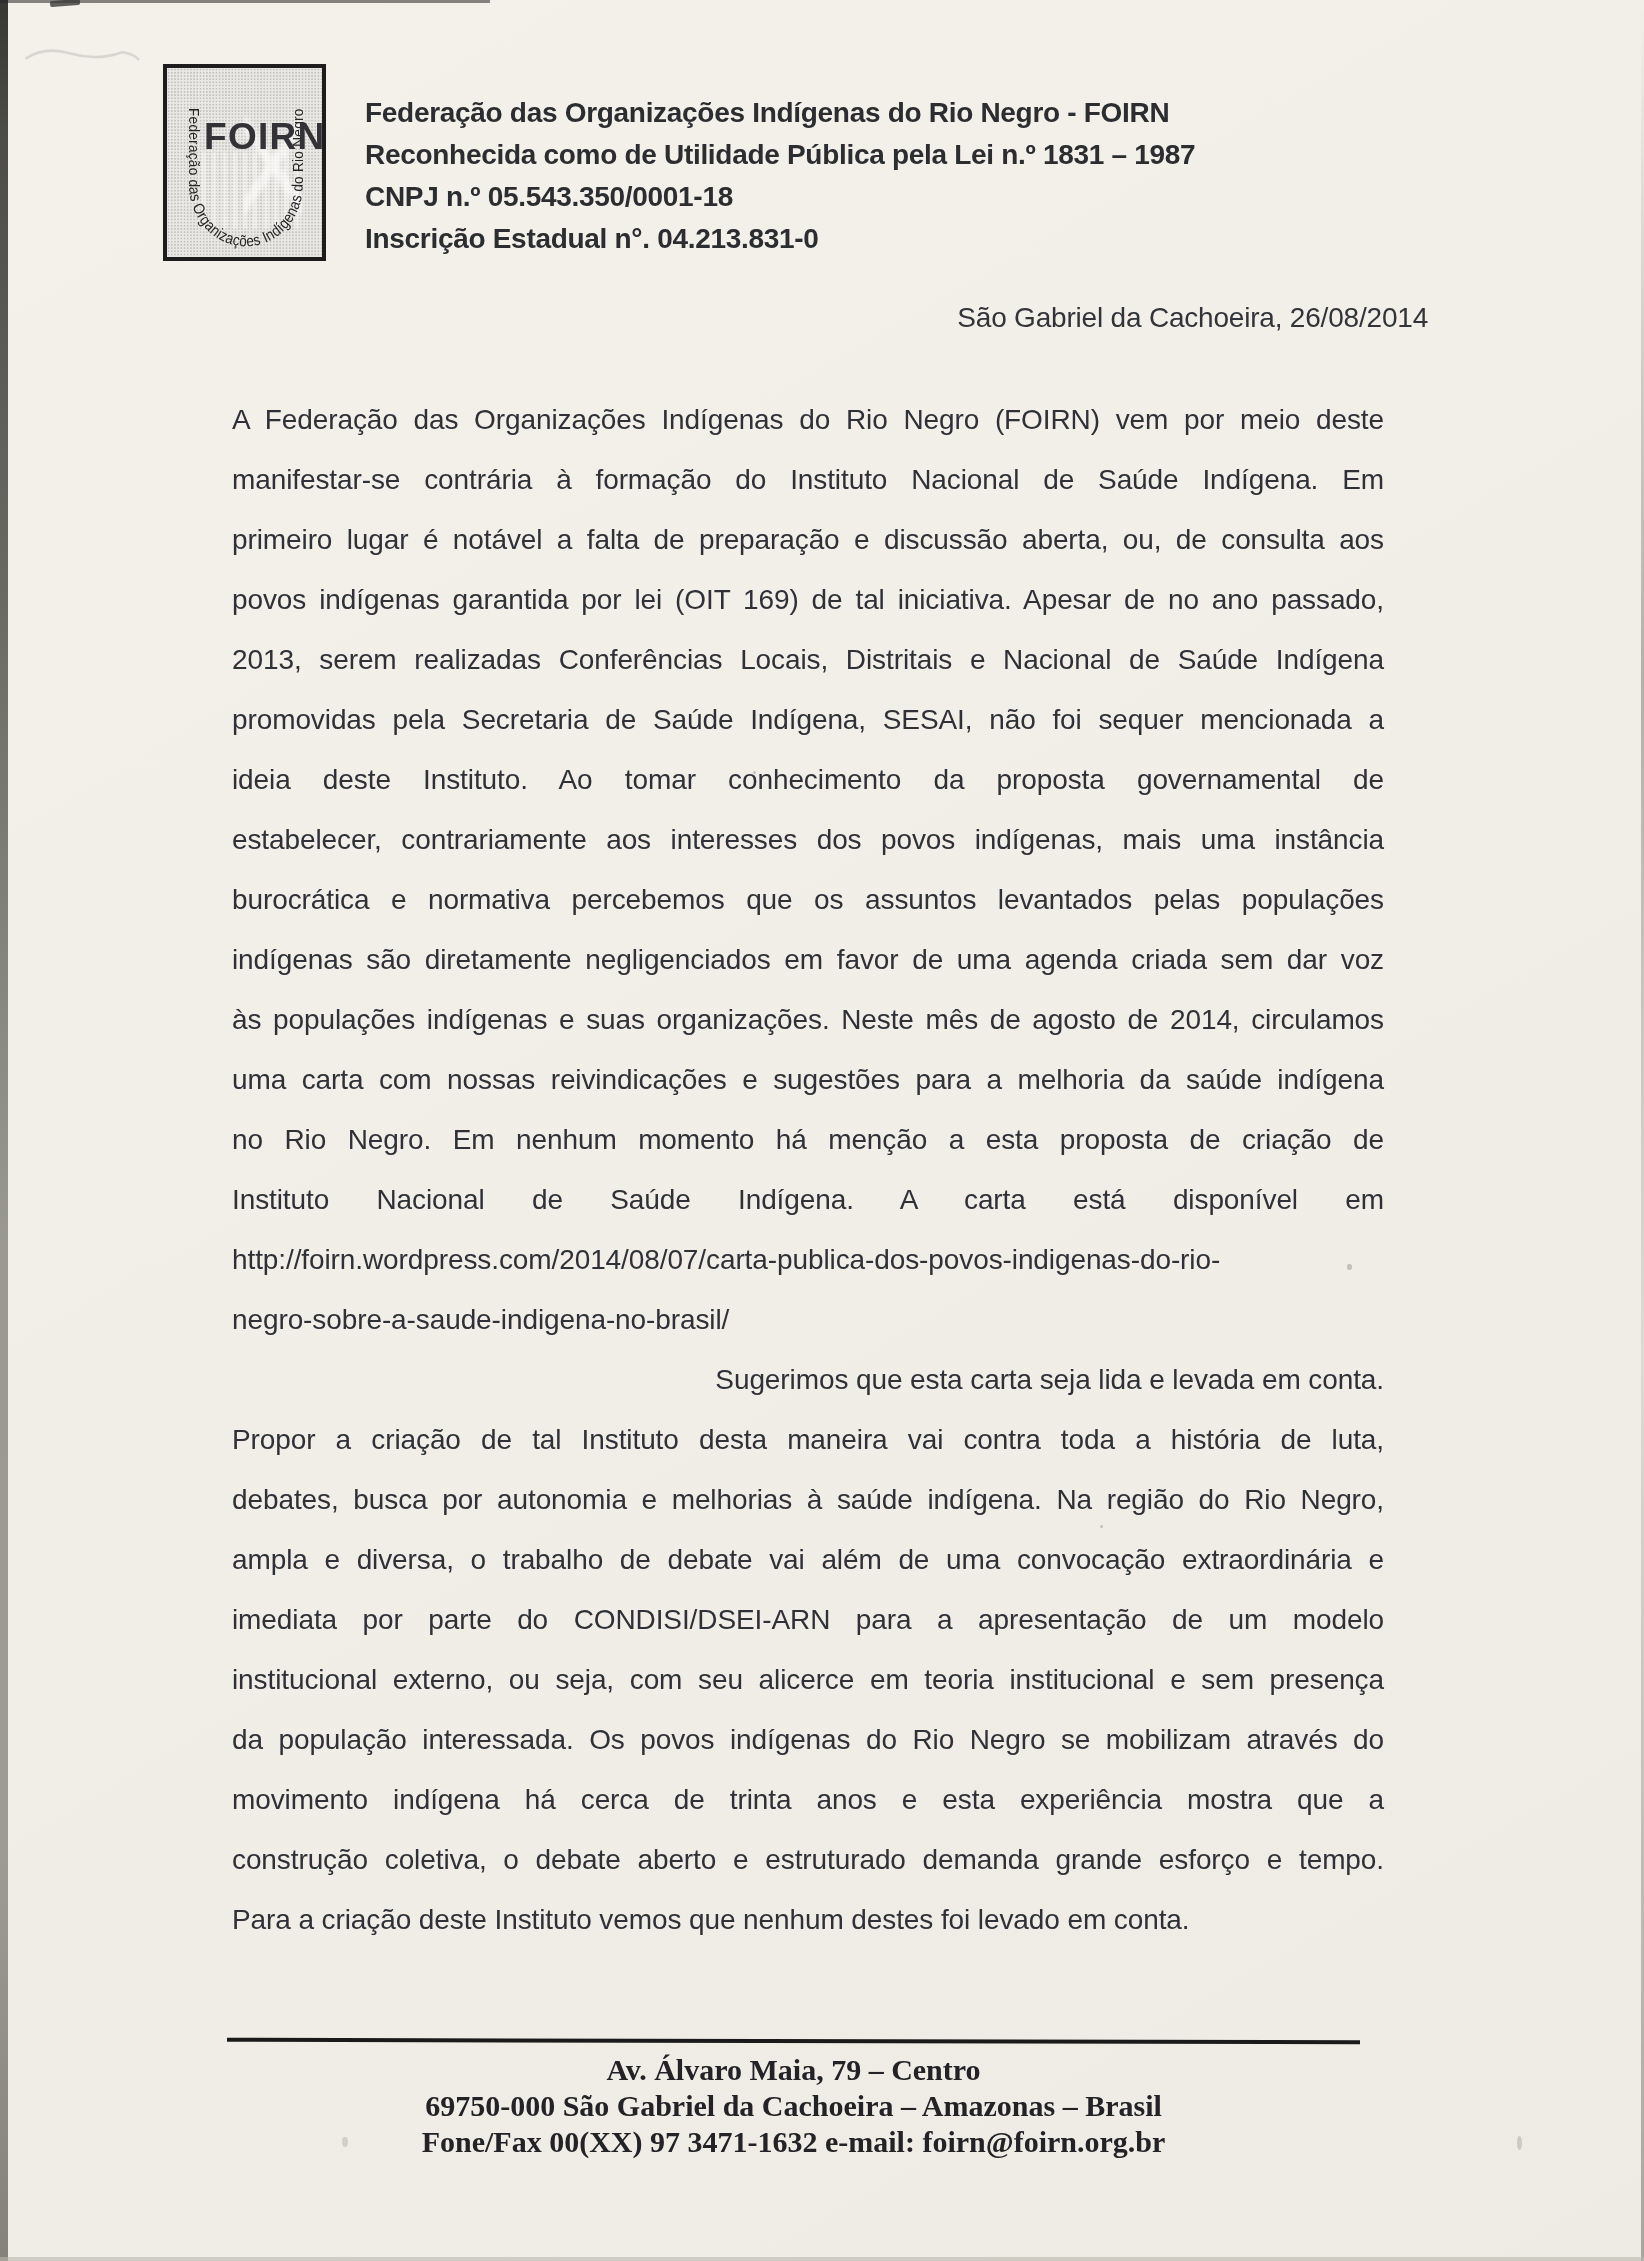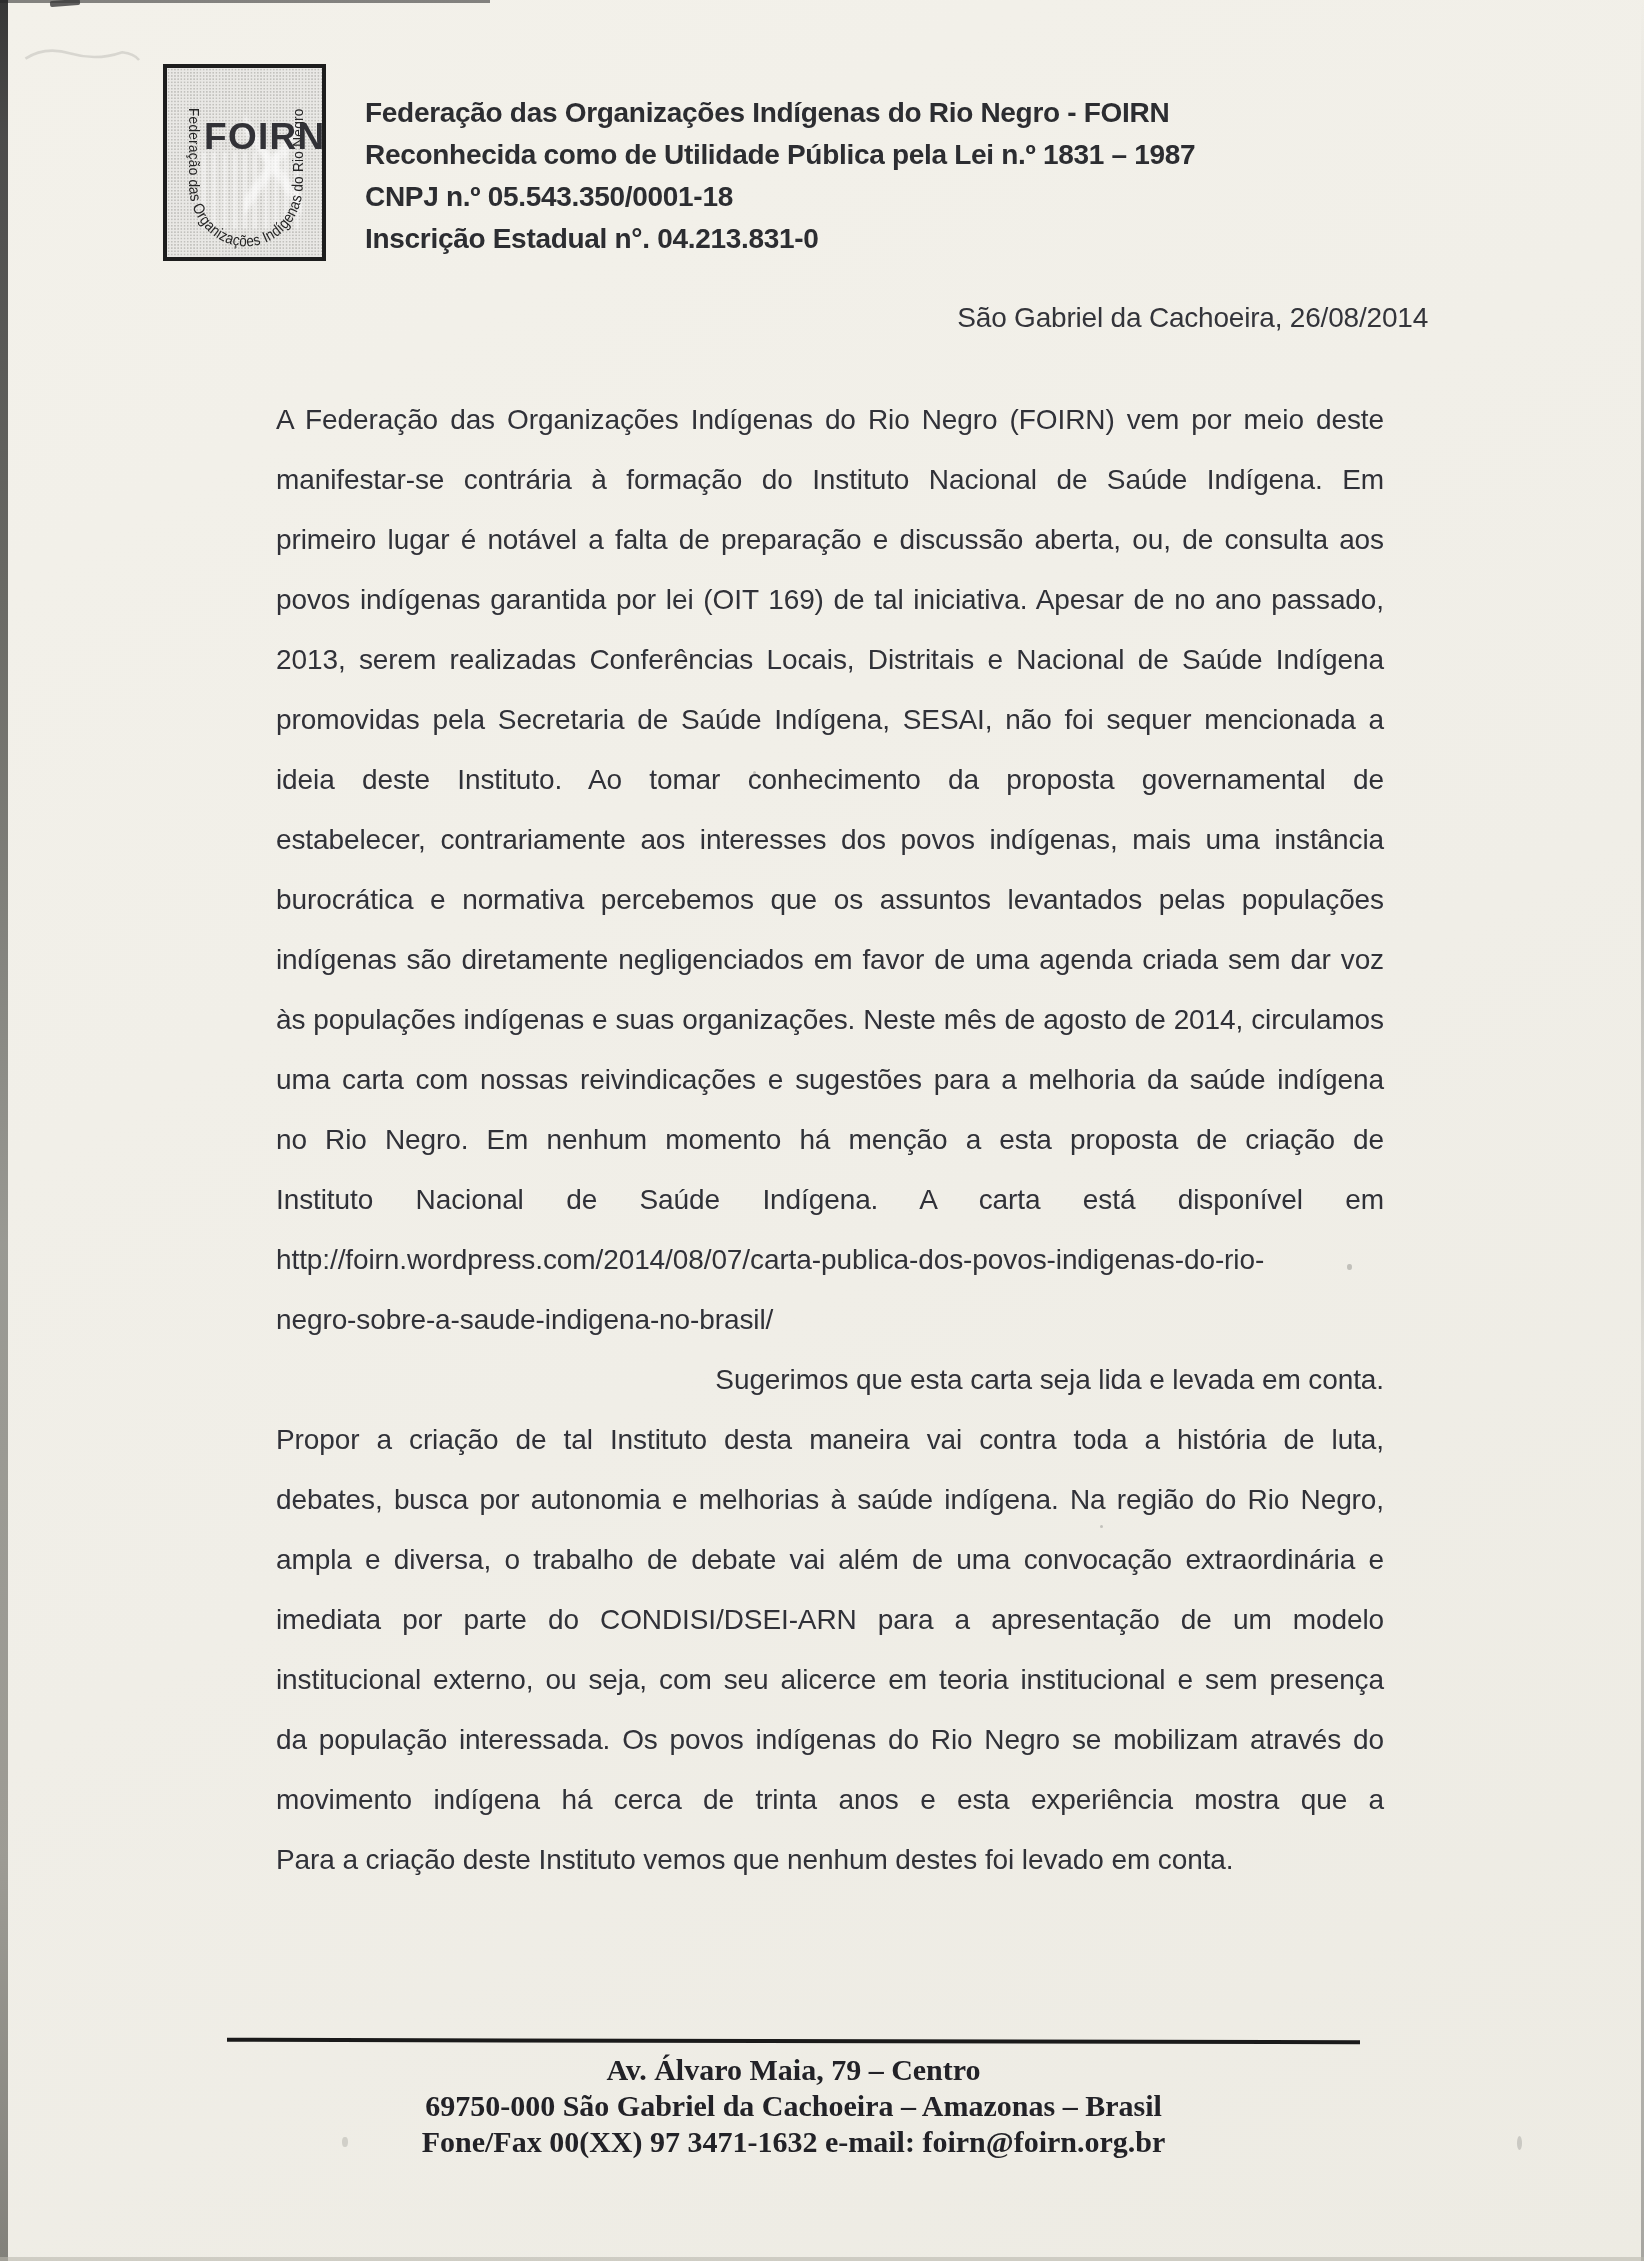--- a/index.html
+++ b/index.html
@@ -50,21 +50,21 @@
   .header-block{position:absolute;left:365px;top:92px;width:967px;color:#2c2d31;}
   .header-line{font-weight:bold;font-size:28px;line-height:42px;letter-spacing:-0.3px;white-space:nowrap;}
   .date-line{
     position:absolute;right:216px;top:302px;
     font-size:28px;color:#33343a;letter-spacing:-0.2px;white-space:nowrap;
   }
   
   .body-block{position:absolute;left:232px;top:390px;width:1152px;color:#303138;}
   .bline{
     font-size:28px;line-height:60px;letter-spacing:-0.1px;
-    height:60px;overflow:visible;white-space:normal;margin-left:44px;
+    height:60px;overflow:visible;white-space:normal;
   }
   .bline.just{text-align:justify;text-align-last:justify;}
   .bline.indent{padding-left:62px;text-align:right;}
   
   .footer-rule{position:absolute;left:227px;top:2039px;width:1133px;height:3.9px;background:#1a1a1a;transform:rotate(0.12deg);}
   .footer-block{
     position:absolute;left:227px;top:2052px;width:1133px;text-align:center;
     font-family:Liberation Serif, serif;font-weight:bold;color:#222227;
   }
   .footer-line{font-size:30px;line-height:36px;white-space:nowrap;}
@@ -131,20 +131,21 @@
       <div class="bline">http://foirn.wordpress.com/2014/08/07/carta-publica-dos-povos-indigenas-do-rio-</div>
       <div class="bline">negro-sobre-a-saude-indigena-no-brasil/</div>
       <div class="bline indent">Sugerimos que esta carta seja lida e levada em conta.</div>
       <div class="bline just">Propor a criação de tal Instituto desta maneira vai contra toda a história de luta,</div>
       <div class="bline just">debates, busca por autonomia e melhorias à saúde indígena. Na região do Rio Negro,</div>
       <div class="bline just">ampla e diversa, o trabalho de debate vai além de uma convocação extraordinária e</div>
       <div class="bline just">imediata por parte do CONDISI/DSEI-ARN para a apresentação de um modelo</div>
       <div class="bline just">institucional externo, ou seja, com seu alicerce em teoria institucional e sem presença</div>
       <div class="bline just">da população interessada. Os povos indígenas do Rio Negro se mobilizam através do</div>
       <div class="bline just">movimento indígena há cerca de trinta anos e esta experiência mostra que a</div>
+      <div class="bline just">construção coletiva, o debate aberto e estruturado demanda grande esforço e tempo.</div>
       <div class="bline">Para a criação deste Instituto vemos que nenhum destes foi levado em conta.</div>
     </div>
 
   <div class="footer-rule"></div>
   <div class="footer-block">
     <div class="footer-line">Av. Álvaro Maia, 79 – Centro</div>
     <div class="footer-line">69750-000 São Gabriel da Cachoeira – Amazonas – Brasil</div>
     <div class="footer-line">Fone/Fax 00(XX) 97 3471-1632 e-mail: foirn@foirn.org.br</div>
   </div>
 

